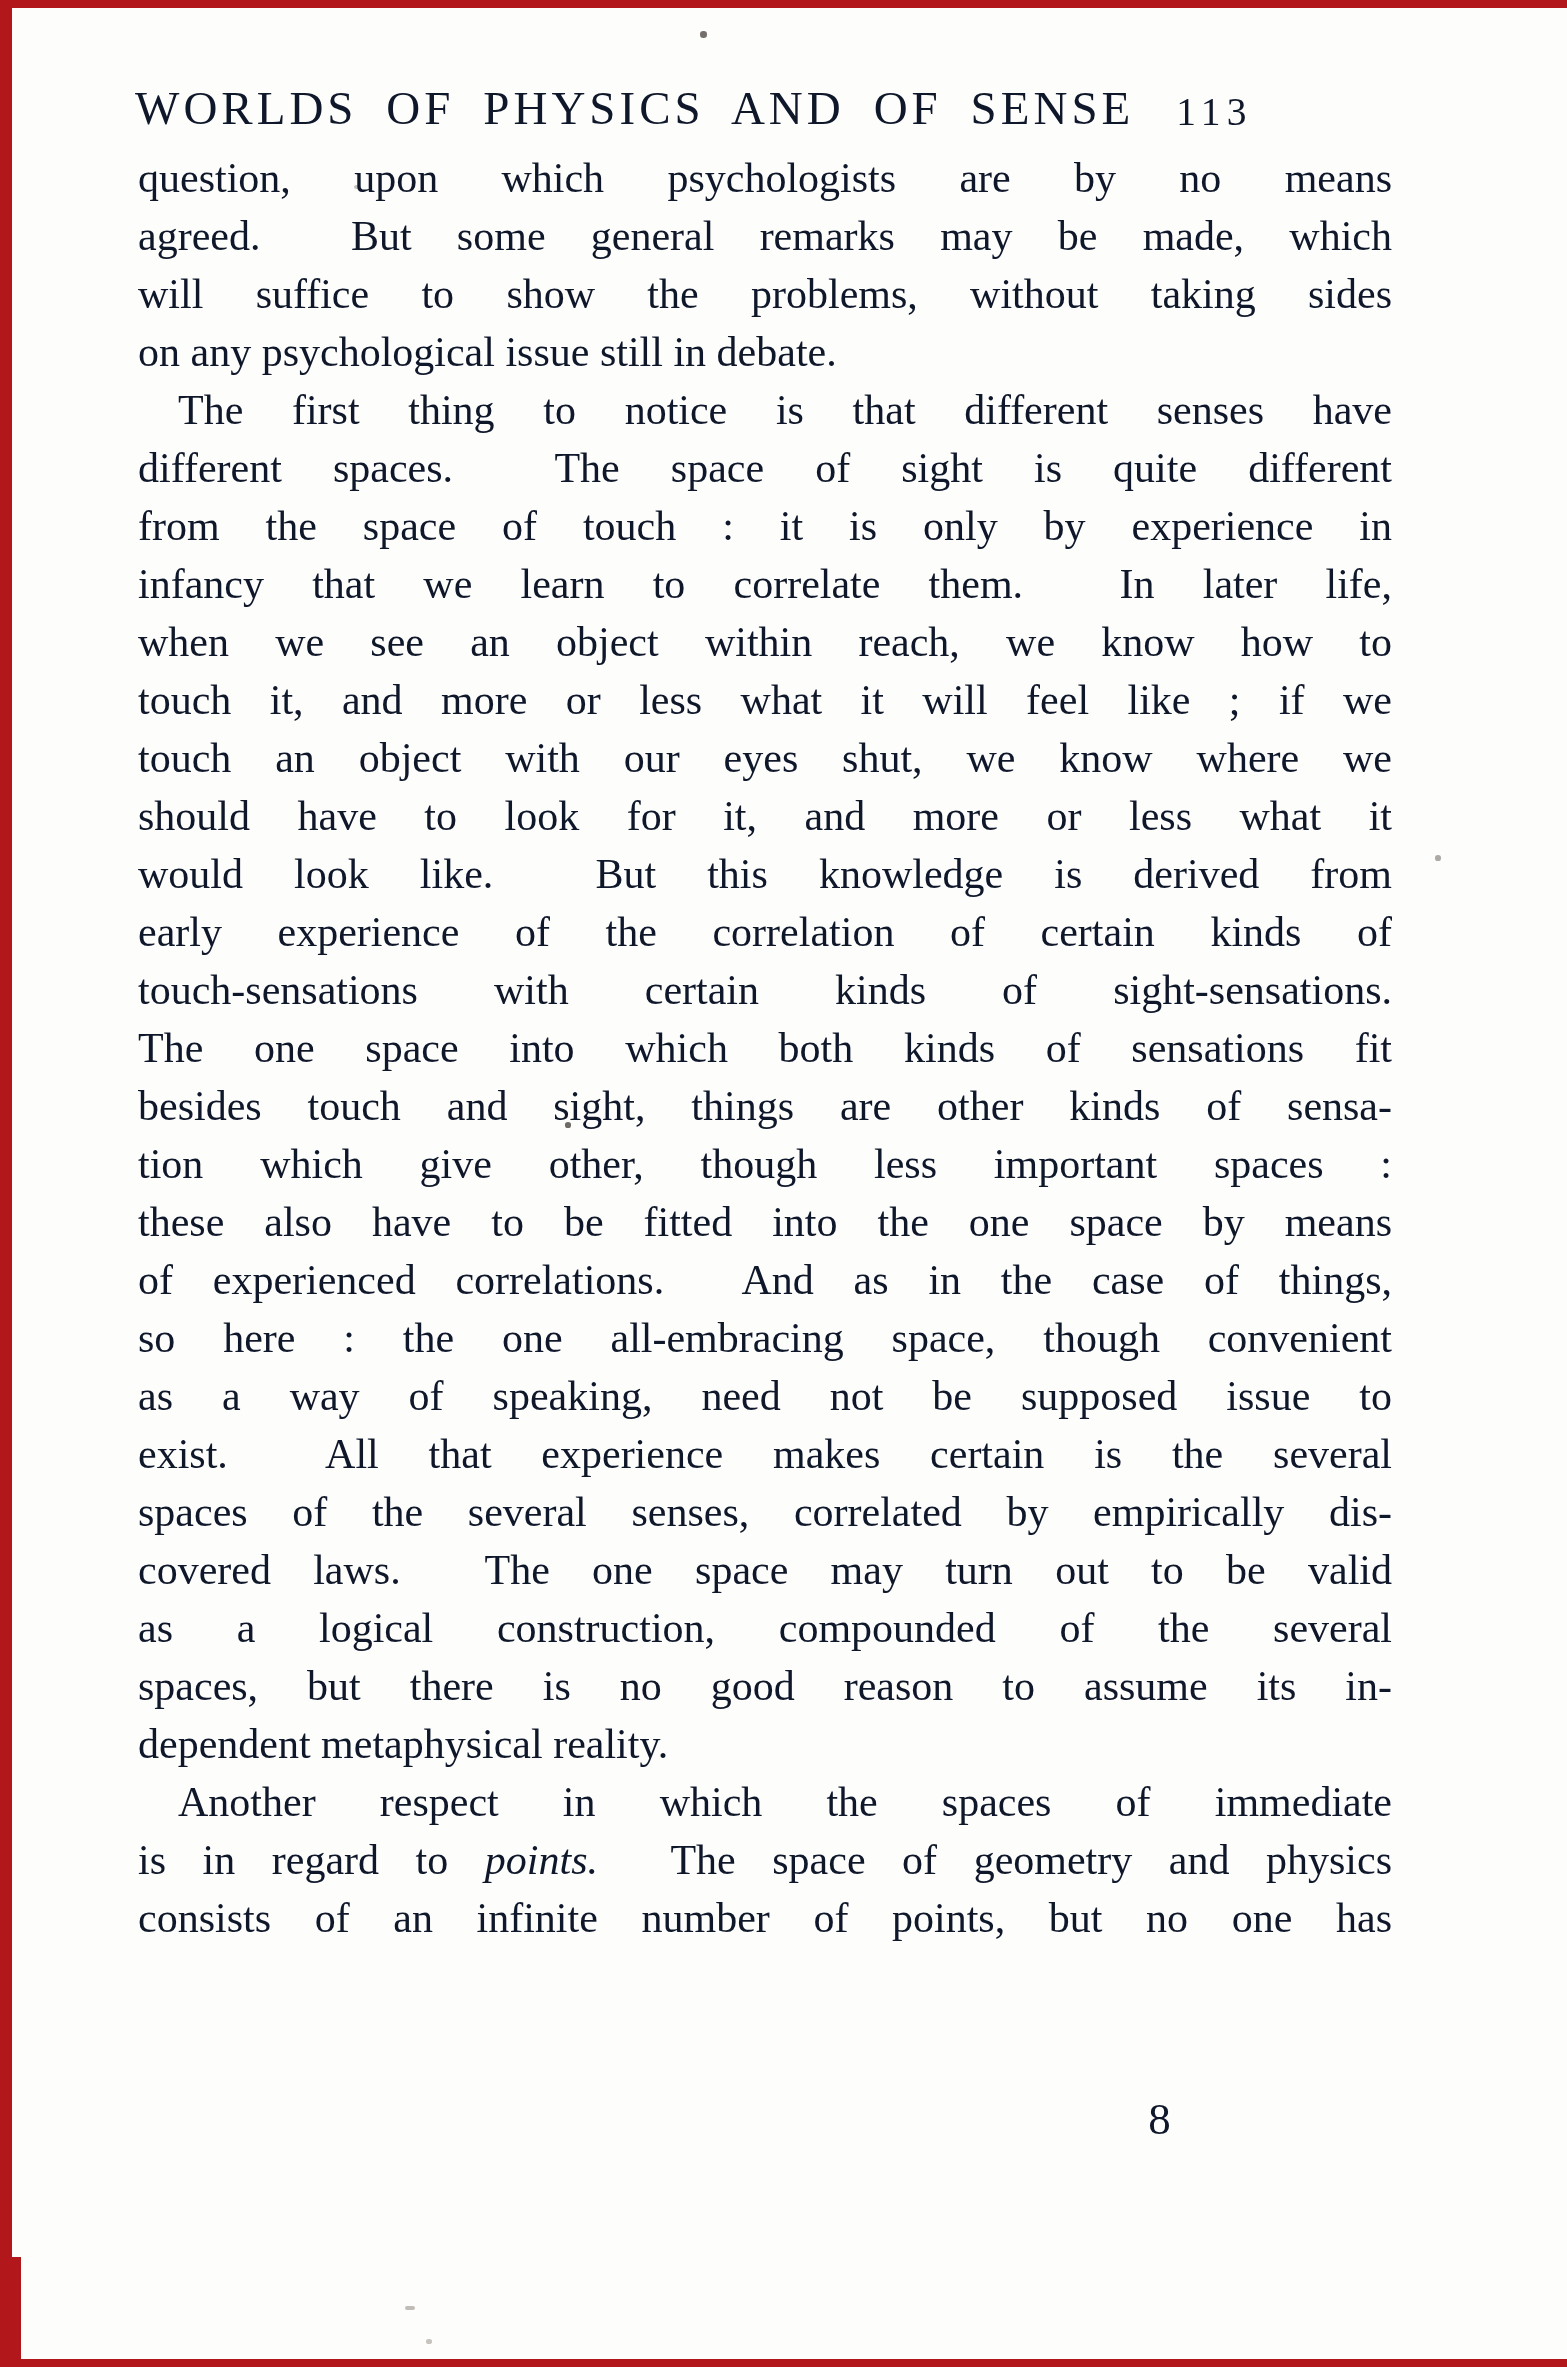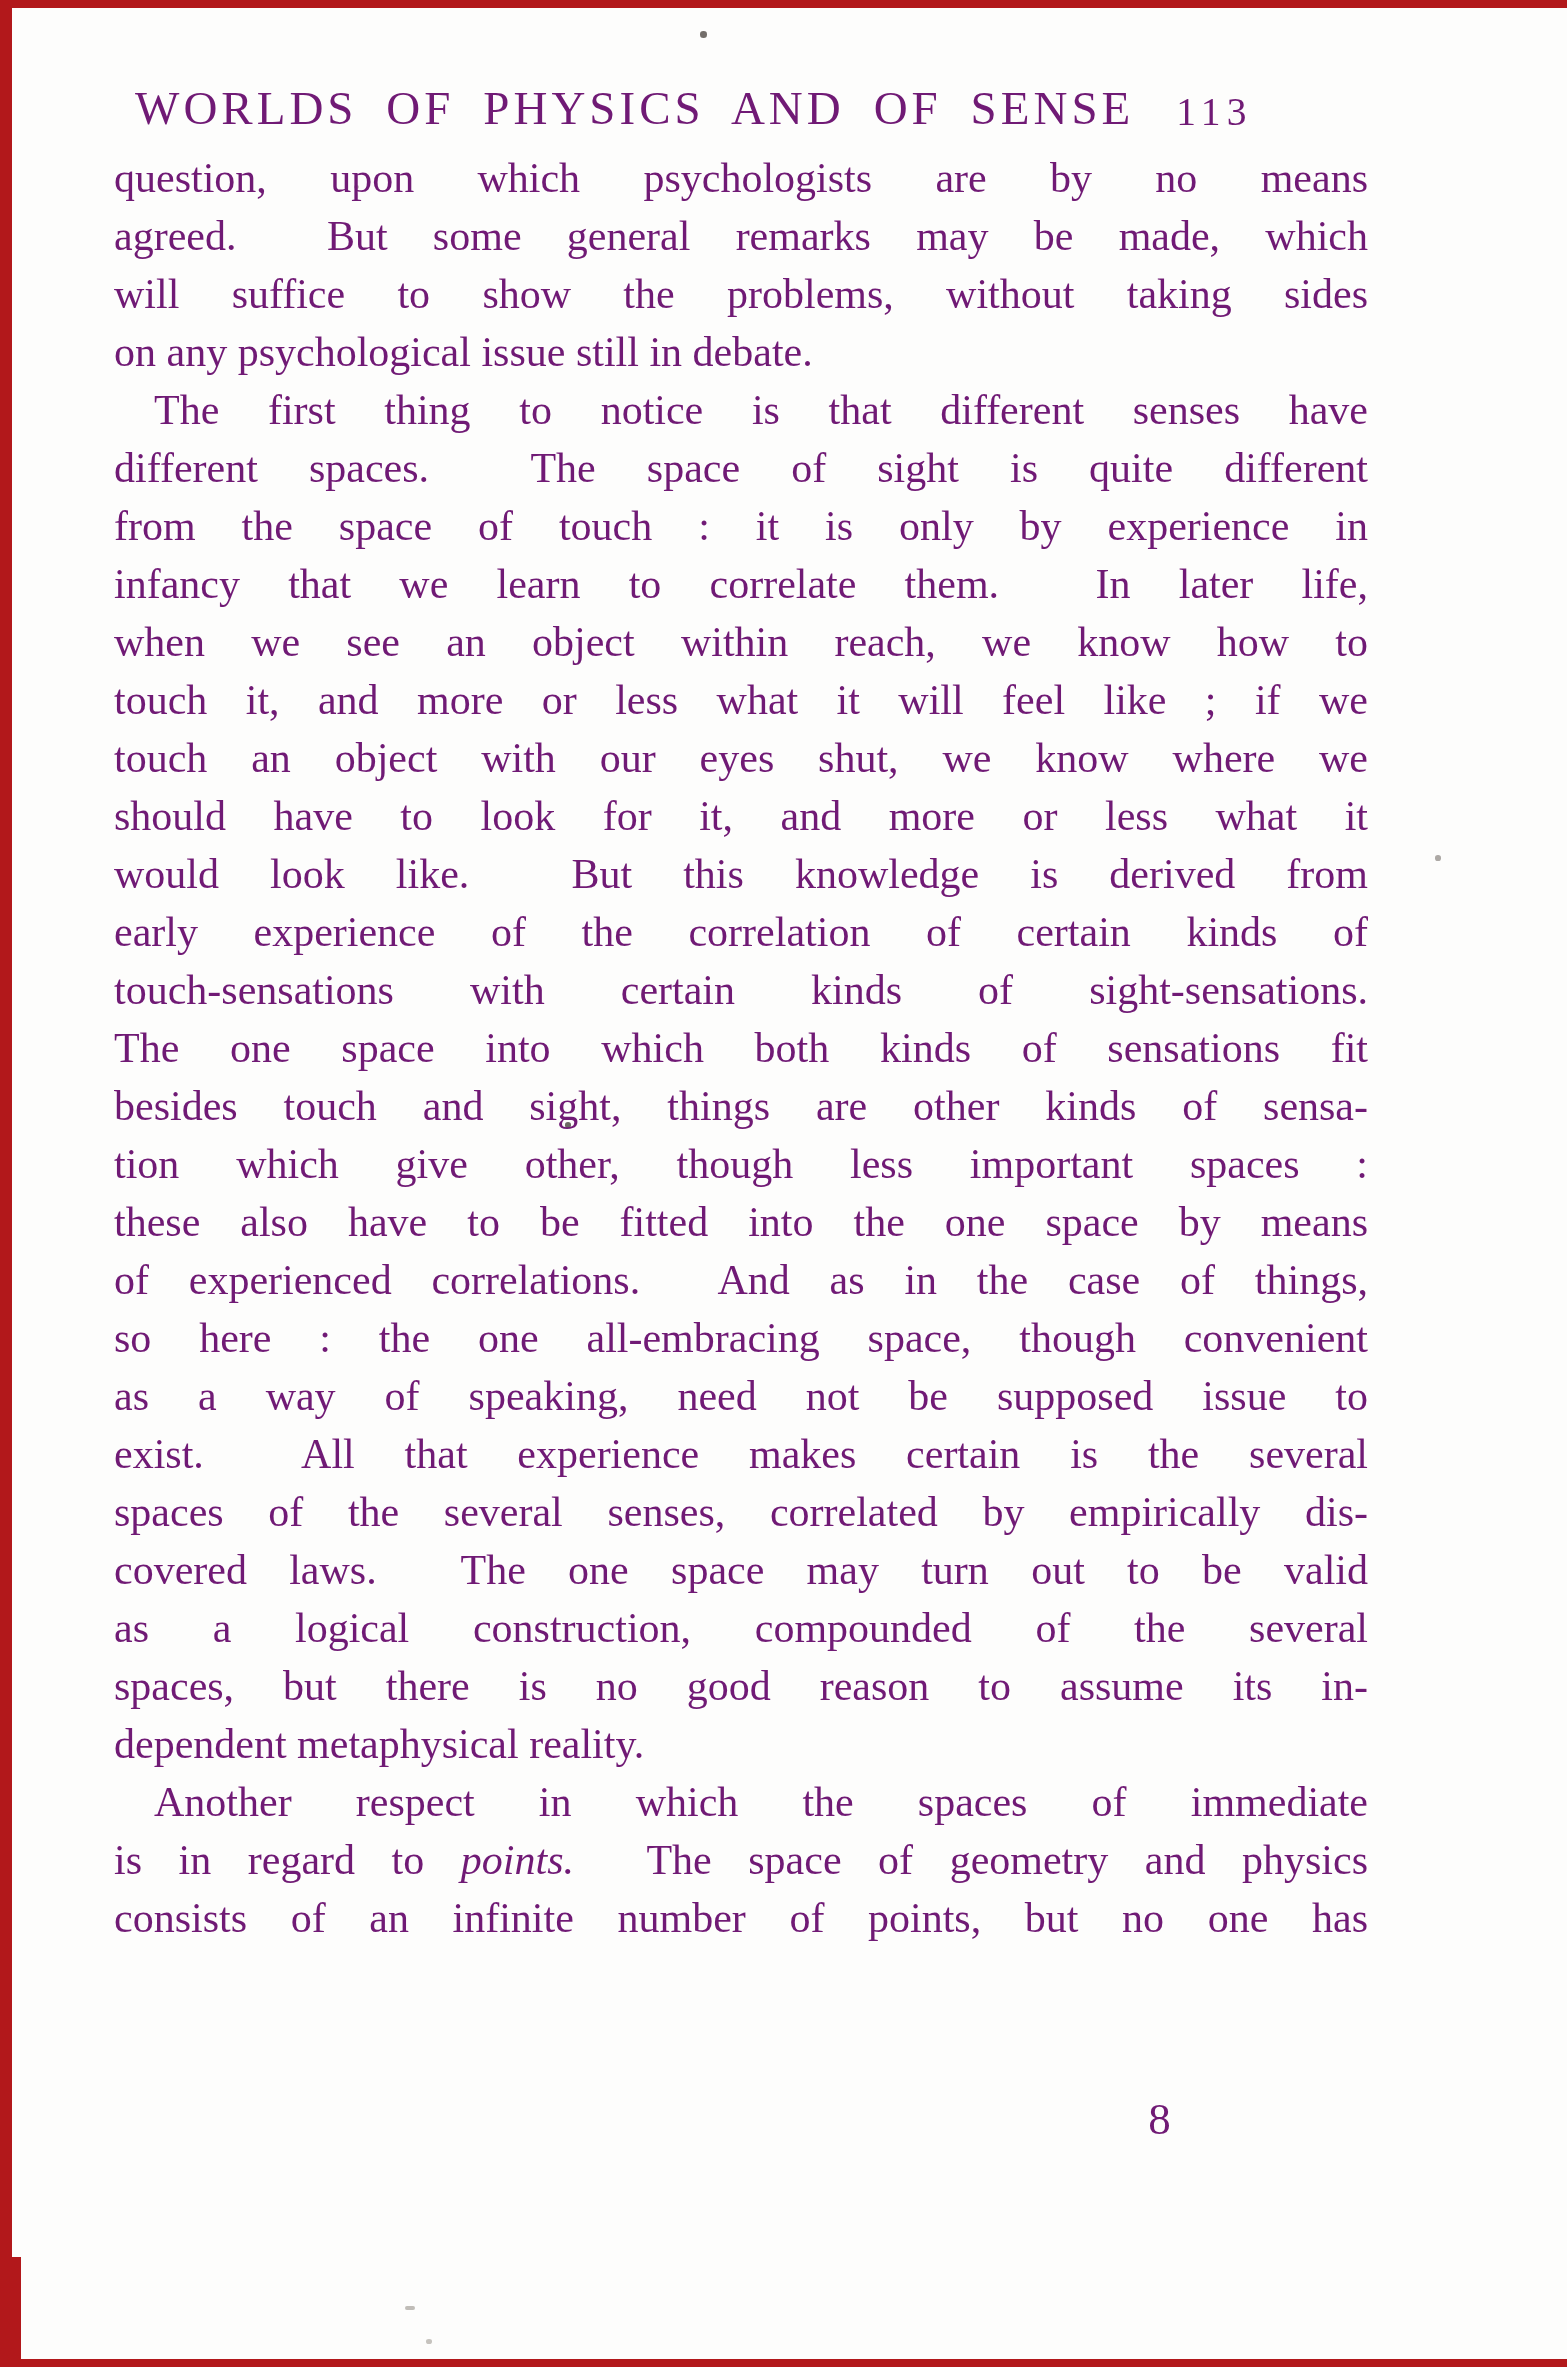--- a/index.html
+++ b/index.html
@@ -3,21 +3,21 @@
 <meta charset="utf-8">
 <style>
   html, body { margin: 0; padding: 0; background: #ffffff; }
   .page {
     position: relative;
     width: 1567px;
     height: 2368px;
     background: #fdfdfc;
     overflow: hidden;
     font-family: "Liberation Serif", serif;
-    color: #701a75;
+    color: #0f172a;
   }
   
   .edge { position: absolute; background: #b2181b; }
   .edge-left   { left: 0; top: 0; width: 12.3px; height: 2368px; }
   .edge-top    { left: 0; top: 0; width: 1567px; height: 7.6px; }
   .edge-bottom { left: 0; top: 2359px; width: 1567px; height: 8.5px; }
   .edge-corner { left: 0; top: 2257px; width: 21px; height: 111px; }
 
   
   .running-head {
@@ -37,21 +37,21 @@
     font-size: 0.84em;
     letter-spacing: 0.16em;
     position: relative;
     top: 0.9px;
     font-feature-settings: "onum" 1;
   }
 
   
   .body-text {
     position: absolute;
-    left: 114px; top: 149px;
+    left: 138px; top: 149px;
     width: 1254px;
     font-size: 42px;
     line-height: 58px;
   }
   .line {
     height: 58px;
     text-align: justify;
     overflow: visible;
   }
   .line.j { text-align-last: justify; }

